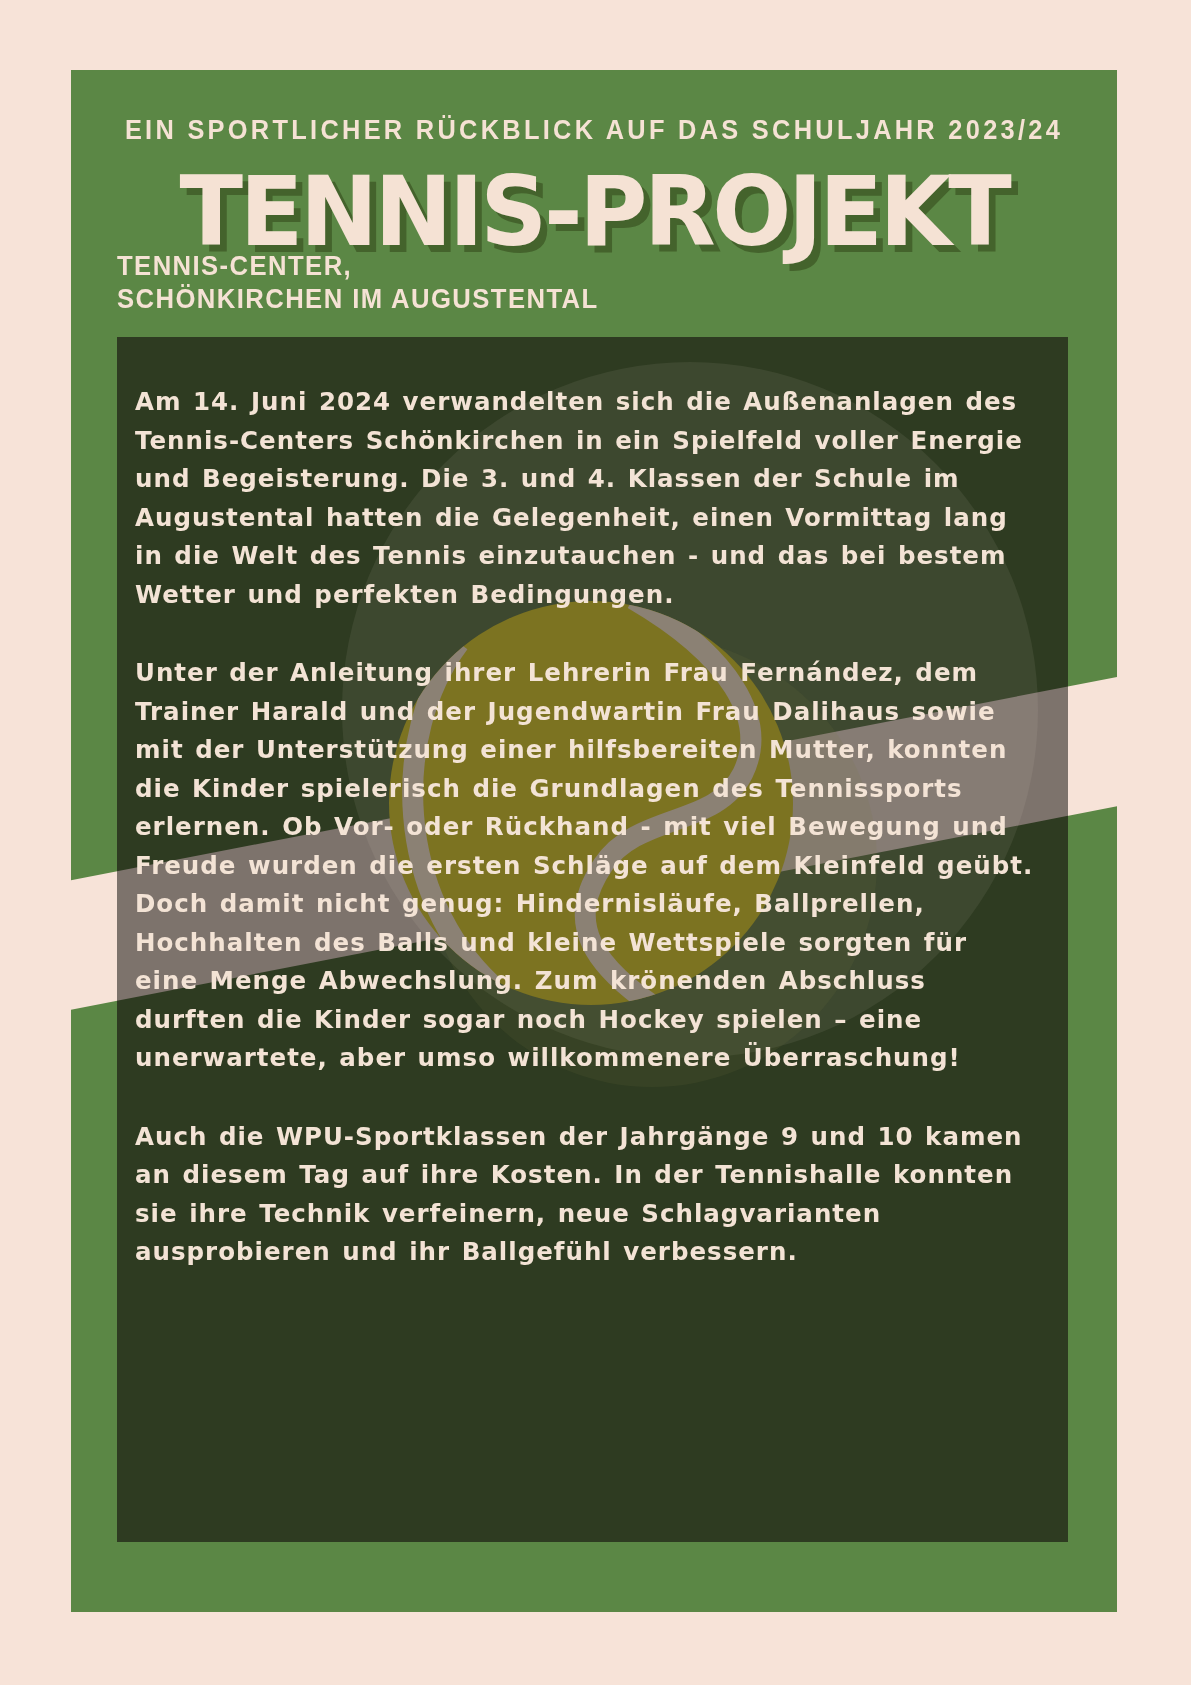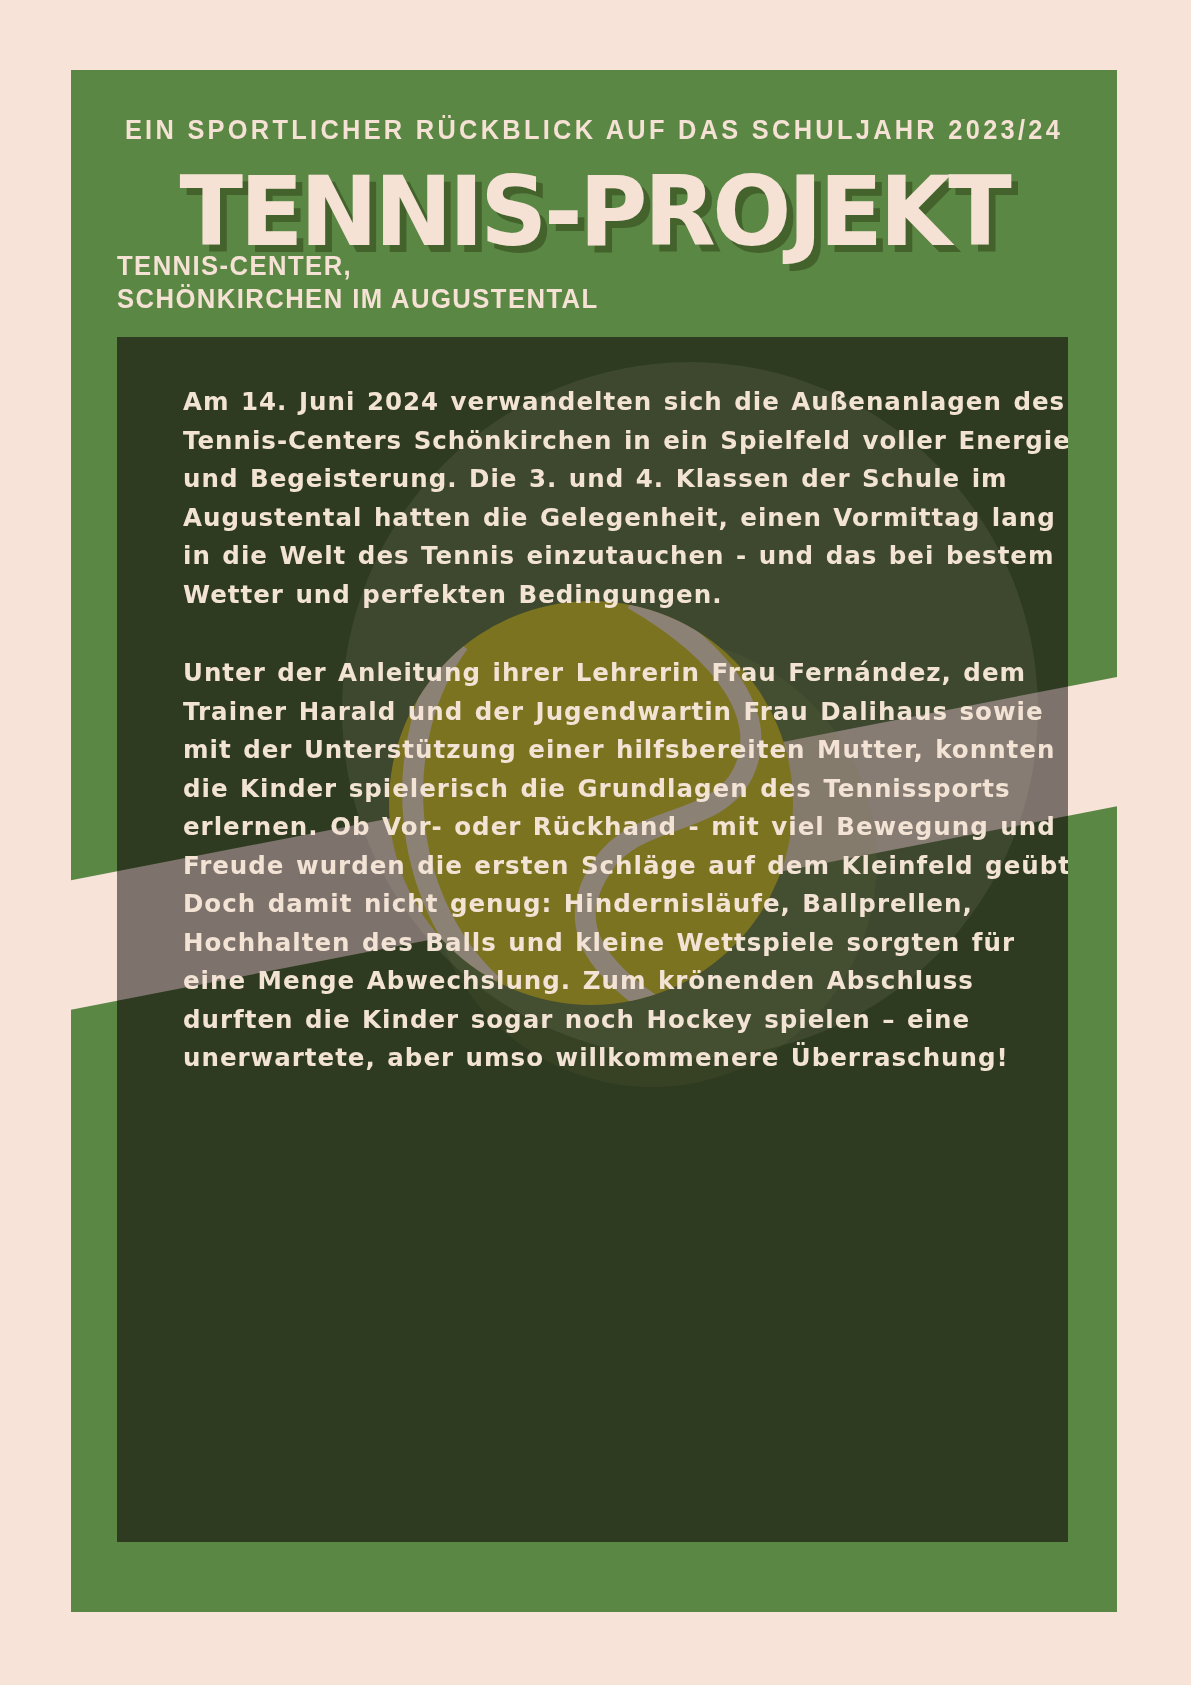--- a/index.html
+++ b/index.html
@@ -54,21 +54,20 @@
     background:var(--band_gray); transform:rotate(-11deg);
   }
   .ball-svg{ position:absolute; left:0; top:0; width:951px; height:1205px; }
   .card-text{
     position:absolute; left:0; top:0; width:951px; height:1205px;
     box-sizing:border-box; padding:46px 28px 0 18px;
     color:var(--text_cream);
     font-family:"DejaVu Sans", sans-serif;
     font-size:24.5px; font-weight:700; letter-spacing:1px; word-spacing:2px;
     line-height:38.5px;
-    margin-left:48px;
   }
   .card-text p{ margin:0 0 40px 0; }
   .card-text p.extra-gap{ margin-top:26px; }
 </style>
 </head>
 <body>
 
 <div class="page">
   <div class="panel">
 
@@ -100,17 +99,18 @@
 
           <path d="M 516,262 C 612,318 652,382 626,436 C 600,490 520,476 486,528 C 448,584 470,630 560,684"></path>
 
           <path d="M 342,306 C 272,400 280,560 375,648"></path>
         </g>
       </svg>
 
       <div class="card-text">
         <p>Am 14. Juni 2024 verwandelten sich die Außenanlagen des Tennis-Centers Schönkirchen in ein Spielfeld voller Energie und Begeisterung. Die 3. und 4. Klassen der Schule im Augustental hatten die Gelegenheit, einen Vormittag lang in die Welt des Tennis einzutauchen - und das bei bestem Wetter und perfekten Bedingungen.</p>
         <p>Unter der Anleitung ihrer Lehrerin Frau Fernández, dem Trainer Harald und der Jugendwartin Frau Dalihaus sowie mit der Unterstützung einer hilfsbereiten Mutter, konnten die Kinder spielerisch die Grundlagen des Tennissports erlernen. Ob Vor- oder Rückhand - mit viel Bewegung und Freude wurden die ersten Schläge auf dem Kleinfeld geübt. Doch damit nicht genug: Hindernisläufe, Ballprellen, Hochhalten des Balls und kleine Wettspiele sorgten für eine Menge Abwechslung. Zum krönenden Abschluss durften die Kinder sogar noch Hockey spielen – eine unerwartete, aber umso willkommenere Überraschung!</p>
+        <p>Auch die WPU-Sportklassen der Jahrgänge 9 und 10 kamen an diesem Tag auf ihre Kosten. In der Tennishalle konnten sie ihre Technik verfeinern, neue Schlagvarianten ausprobieren und ihr Ballgefühl verbessern.</p>
       </div>
     </div>
 
   </div>
 </div>
 
 </body></html>

